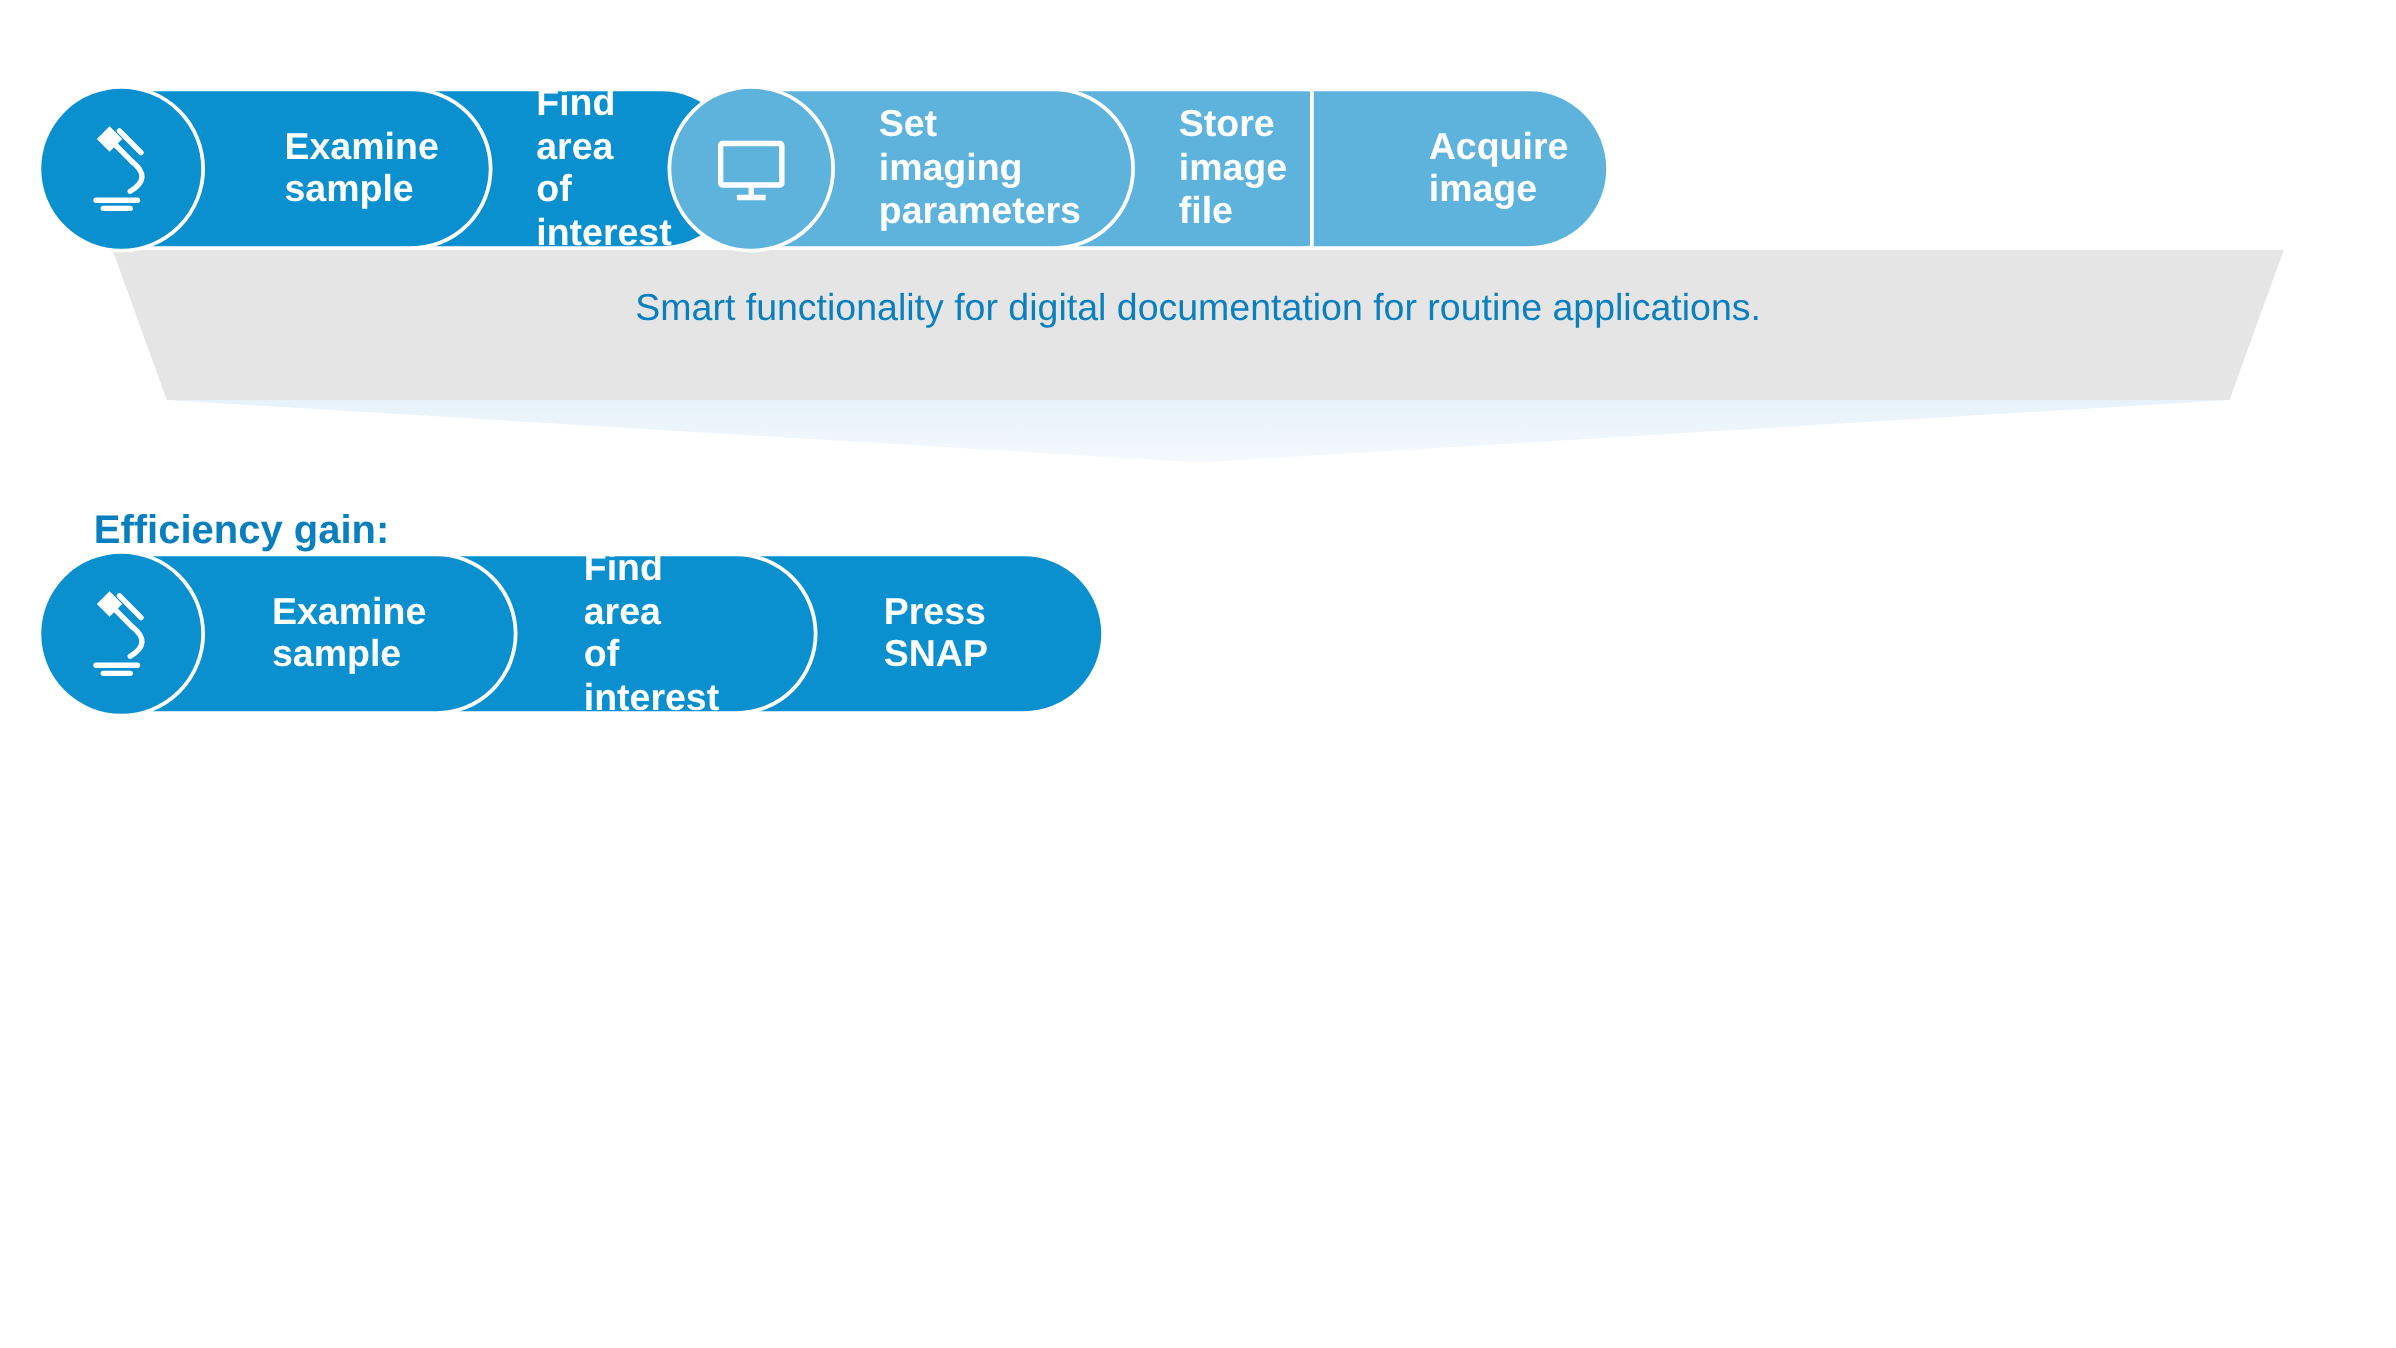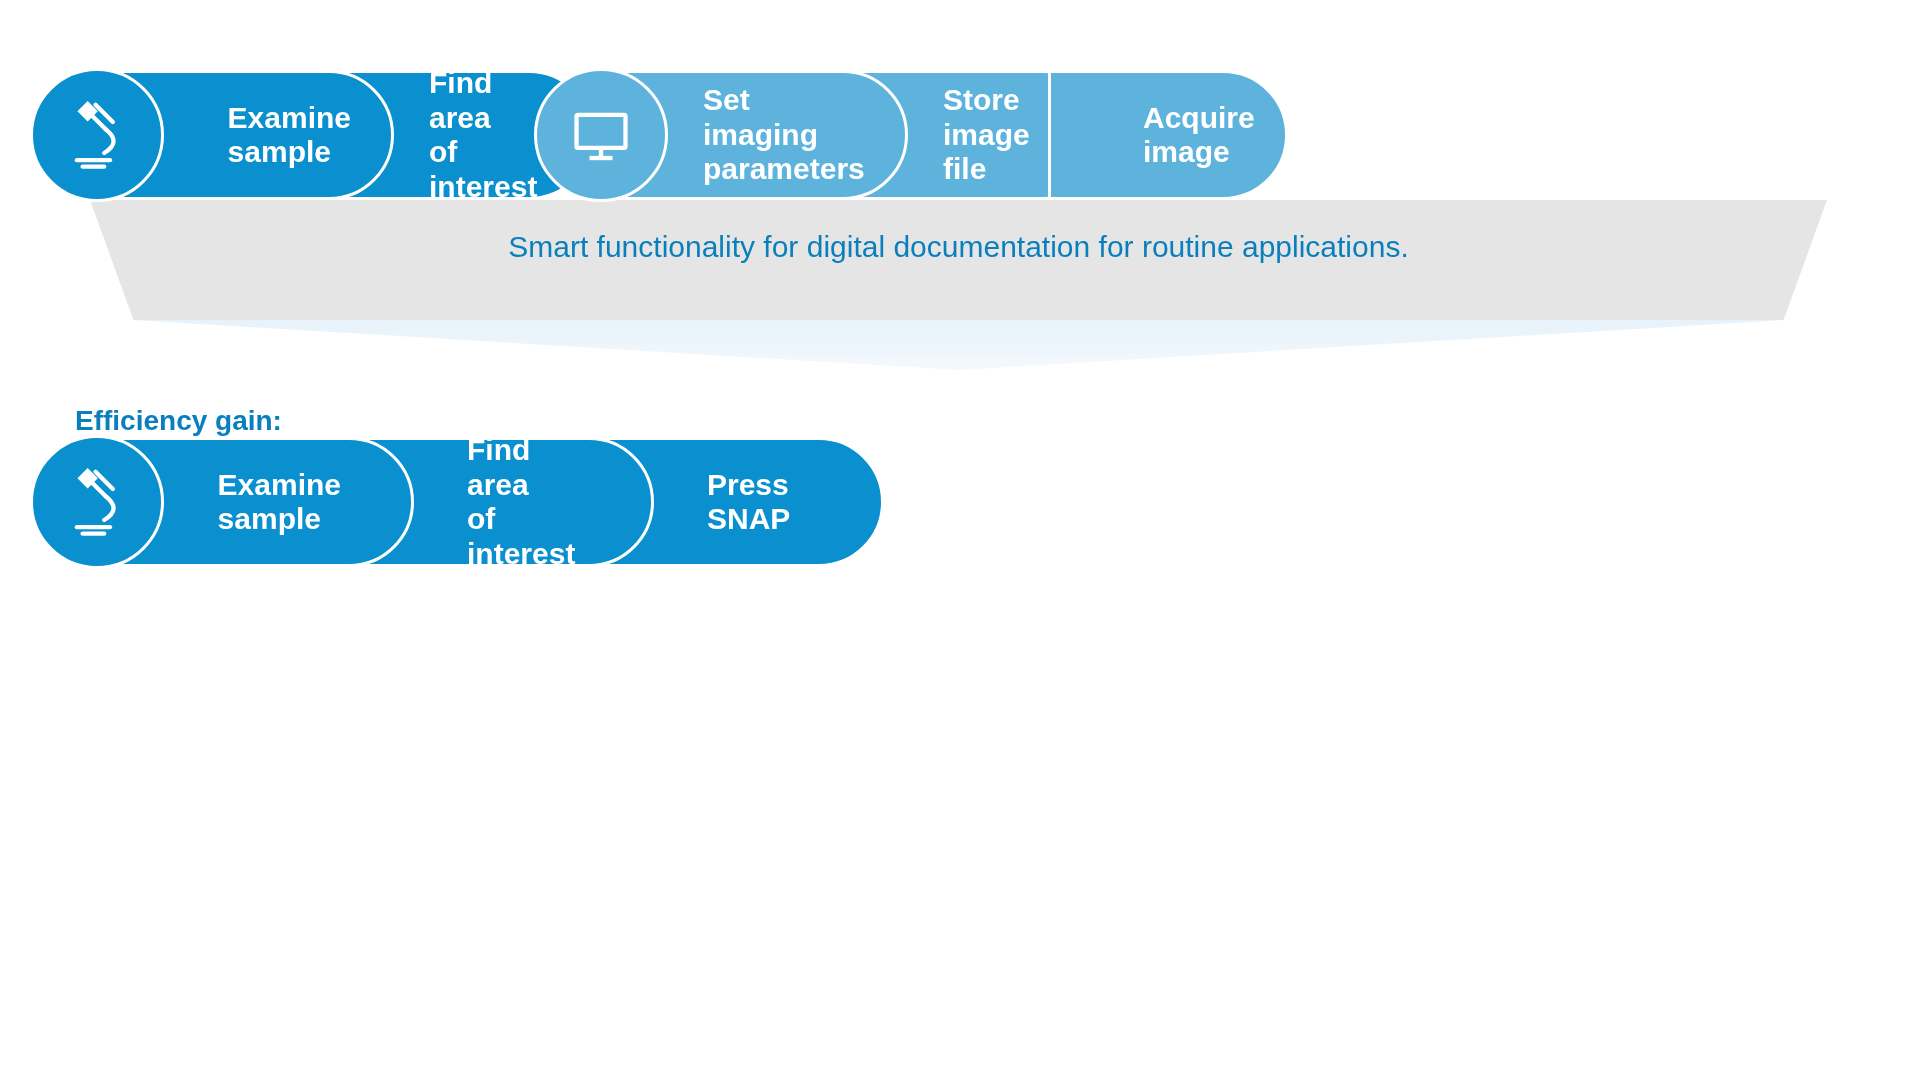--- a/index.html
+++ b/index.html
@@ -78,21 +78,21 @@
     height: 50px;
     background: linear-gradient(#d6e9f7, #eef5fb);
     clip-path: polygon(2.5% 0, 97.5% 0, 50% 100%);
     opacity: 0.6;
   }
   .section2 {
     margin-top: 35px;
     margin-left: 45px;
   }
   .subtitle {
-    font-size: 28px;
+    font-size: 32px;
     font-weight: 700;
     color: #0a7fbd;
     margin-top: 34px;
   }
   .subdesc {
     font-size: 32px;
     color: #1a6f9e;
     margin-top: 6px;
     margin-bottom: 28px;
     font-weight: 400;

